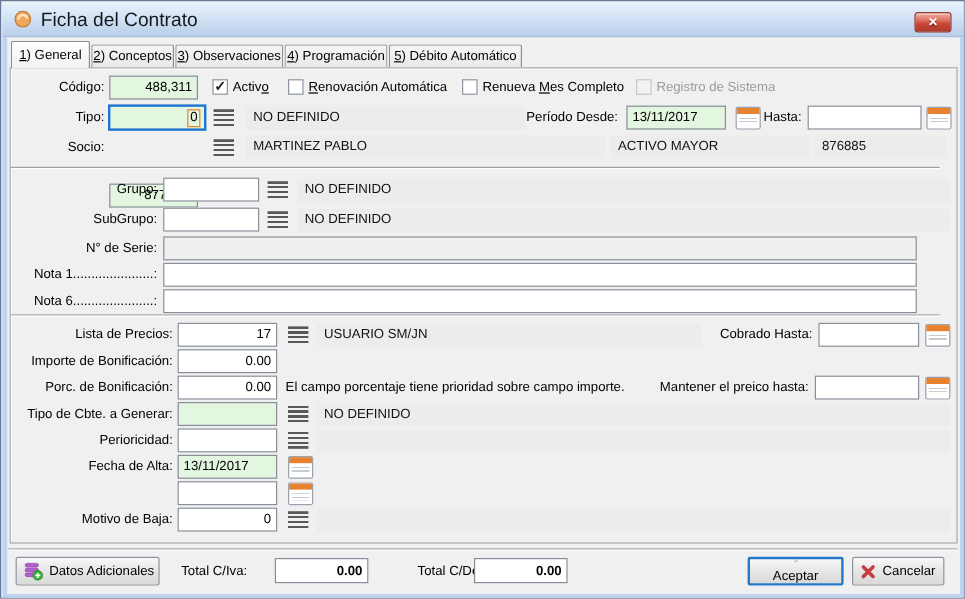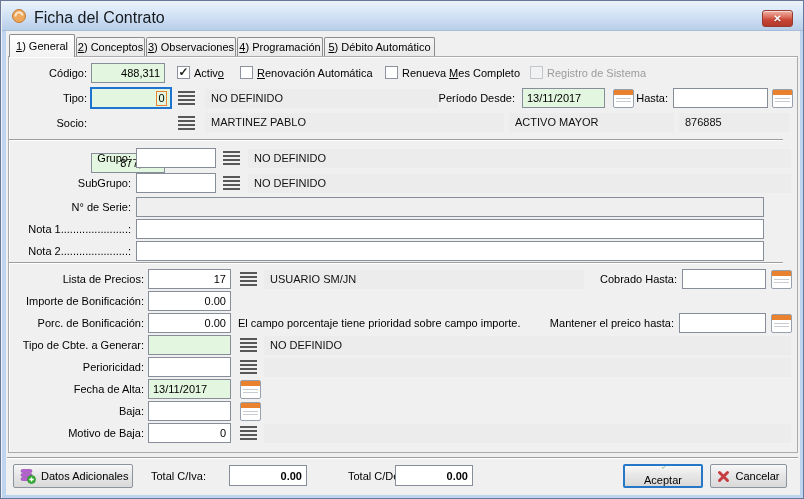--- a/index.html
+++ b/index.html
@@ -133,21 +133,21 @@
   <input class="abs fld" style="left: 135px; top: 172px; width: 80px;" value="">
   <div class="abs ham" style="left:222px;top:175px;"></div>
   <div class="abs strip" style="left:247px;top:173px;width:543px;">NO DEFINIDO</div>
 
   <div class="abs lbl" style="left:15px;top:196px;width:115px;">N° de Serie:</div>
   <input class="abs fld ro" style="left: 135px; top: 196px; width: 628px;" value="">
 
   <div class="abs lbl" style="left:15px;top:218px;width:115px;">Nota 1......................:</div>
   <input class="abs fld" style="left: 135px; top: 218px; width: 628px;" value="">
 
-  <div class="abs lbl" style="left:15px;top:240px;width:115px;">Nota 2......................:</div>
+  <div class="abs lbl" style="left:15px;top:240px;width:115px;">Nota 6......................:</div>
   <input class="abs fld" style="left: 135px; top: 240px; width: 628px;" value="">
 
   <div class="abs sep" style="left:8px;top:261px;width:774px;"></div>
 
   <div class="abs lbl" style="left:8px;top:268px;width:135px;">Lista de Precios:</div>
   <input class="abs fld num" style="left: 147px; top: 268px; width: 83px;" value="17">
   <div class="abs ham" style="left:239px;top:271px;"></div>
   <div class="abs strip" style="left:263px;top:269px;width:320px;">USUARIO SM/JN</div>
   <div class="abs lbl" style="left:560px;top:268px;width:116px;">Cobrado Hasta:</div>
   <input class="abs fld" style="left: 681px; top: 268px; width: 84px;" value="">
@@ -170,21 +170,20 @@
 
   <div class="abs lbl" style="left:8px;top:356px;width:135px;">Perioricidad:</div>
   <input class="abs fld" style="left: 147px; top: 356px; width: 83px;" value="">
   <div class="abs ham" style="left:239px;top:359px;"></div>
   <div class="abs strip" style="left:263px;top:357px;width:527px;"></div>
 
   <div class="abs lbl" style="left:8px;top:378px;width:135px;">Fecha de Alta:</div>
   <input class="abs fld green" style="left: 147px; top: 378px; width: 83px;" value="13/11/2017">
   <div class="cal" style="left:239px;top:379px;"></div>
 
-  <div class="abs lbl" style="left:8px;top:400px;width:135px;">Baja:</div>
   <input class="abs fld" style="left: 147px; top: 400px; width: 83px;" value="">
   <div class="cal" style="left:239px;top:401px;"></div>
 
   <div class="abs lbl" style="left:8px;top:422px;width:135px;">Motivo de Baja:</div>
   <input class="abs fld num" style="left: 147px; top: 422px; width: 83px;" value="0">
   <div class="abs ham" style="left:239px;top:425px;"></div>
   <div class="abs strip" style="left:263px;top:423px;width:527px;"></div>
 
   <div class="abs sep" style="left:6px;top:456px;width:791px;"></div>
 

